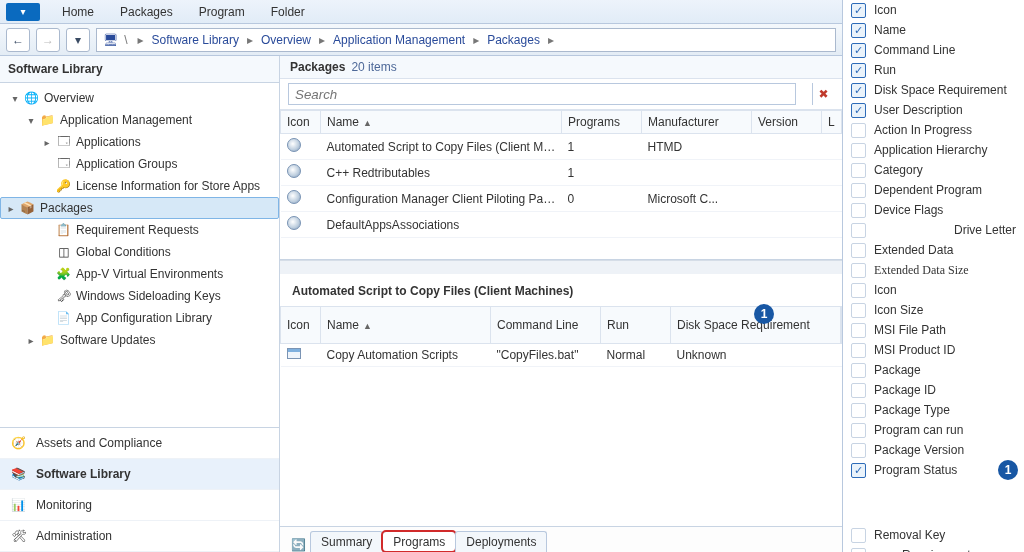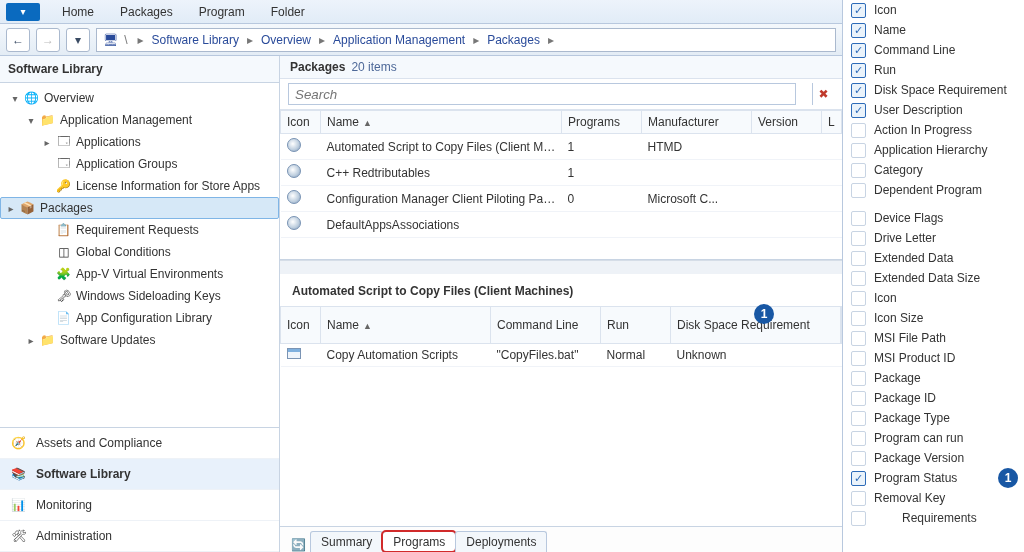--- a/index.html
+++ b/index.html
@@ -434,33 +434,33 @@
       <span class="cc-label">Application Hierarchy</span>
     </div>
     <div class="cc-row" style="position: relative;">
       <span class="cc-check empty"></span>
       <span class="cc-label">Category</span>
     </div>
     <div class="cc-row" style="position: relative;">
       <span class="cc-check empty"></span>
       <span class="cc-label">Dependent Program</span>
     </div>
-    <div class="cc-row" style="position: relative; margin-top: 8px;">
+    <div class="cc-row" style="position: relative;">
       <span class="cc-check empty"></span>
       <span class="cc-label">Device Flags</span>
     </div>
-    <div class="cc-row" style="position: relative;">
+    <div class="cc-row" style="position: relative; text-align: right;">
       <span class="cc-check empty"></span>
       <span class="cc-label">Drive Letter</span>
     </div>
     <div class="cc-row" style="position: relative; justify-content: space-between;">
       <span class="cc-check empty"></span>
       <span class="cc-label">Extended Data</span>
     </div>
-    <div class="cc-row" style="position: relative;">
+    <div class="cc-row" style="position: relative; font-family: Liberation Serif, serif;">
       <span class="cc-check empty"></span>
       <span class="cc-label">Extended Data Size</span>
     </div>
     <div class="cc-row" style="position: relative;">
       <span class="cc-check empty"></span>
       <span class="cc-label">Icon</span>
     </div>
     <div class="cc-row" style="position: relative;">
       <span class="cc-check empty"></span>
       <span class="cc-label">Icon Size</span>
@@ -491,21 +491,21 @@
     </div>
     <div class="cc-row" style="position: relative;">
       <span class="cc-check empty"></span>
       <span class="cc-label">Package Version</span>
     </div>
     <div class="cc-row" style="position: relative;">
       <span class="cc-check ">✓</span>
       <span class="cc-label">Program Status</span>
       <div class="badge-num" style="right:6px; top:0;">1</div>
     </div>
-    <div class="cc-row" style="position: relative;">
+    <div class="cc-row" style="position: relative; margin-top: 45px;">
       <span class="cc-check empty"></span>
       <span class="cc-label">Removal Key</span>
     </div>
     <div class="cc-row" style="position: relative; gap: 36px;">
       <span class="cc-check empty"></span>
       <span class="cc-label">Requirements</span>
     </div>
   </div>
 
 </body></html>

